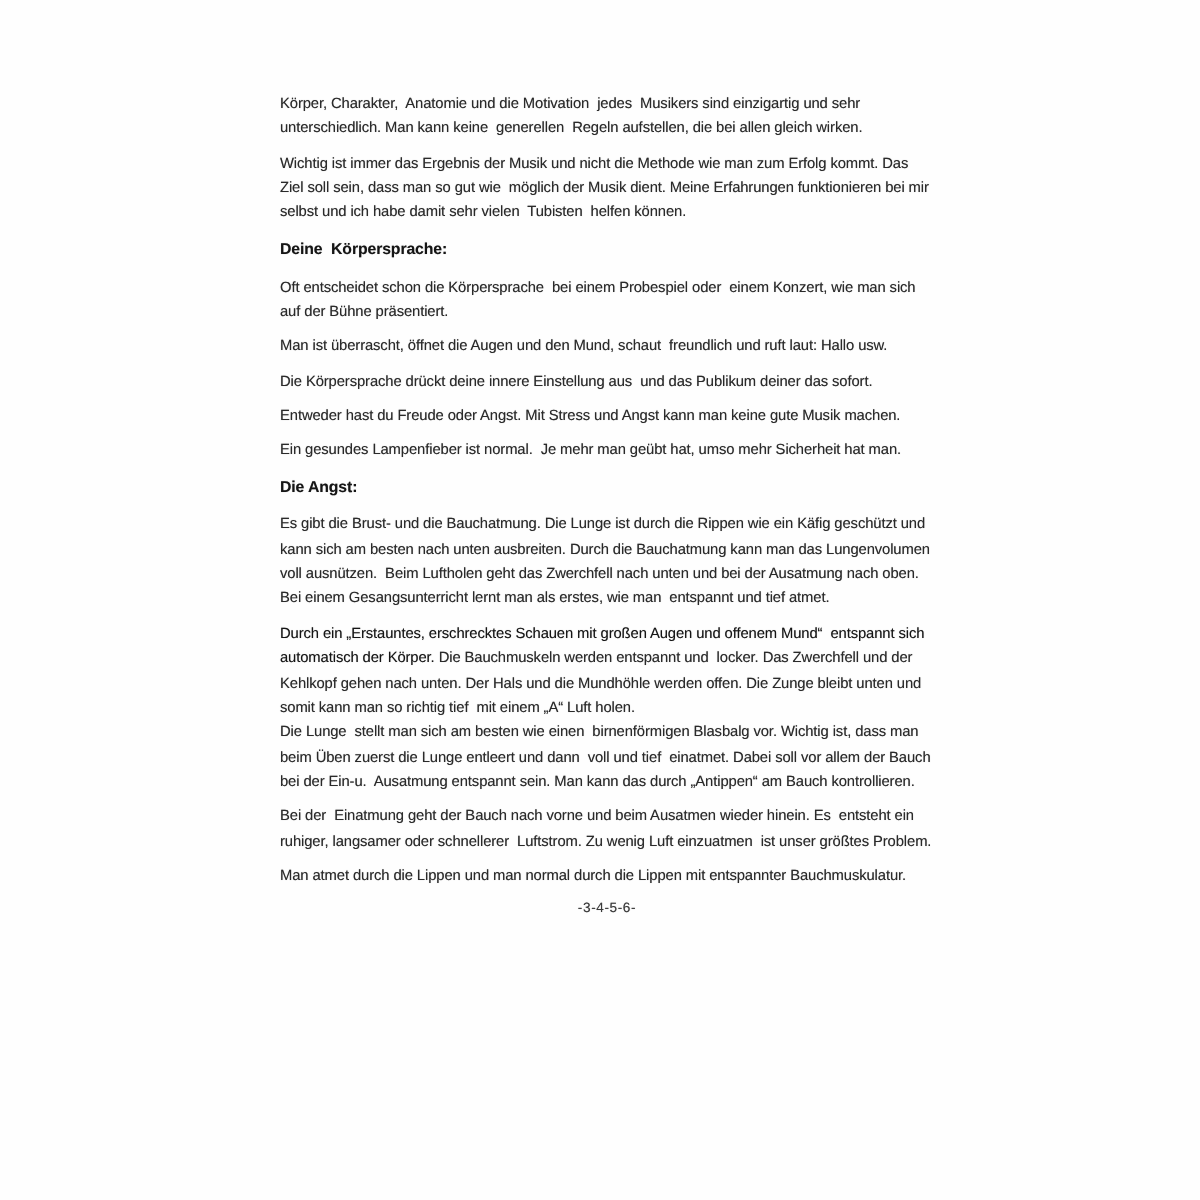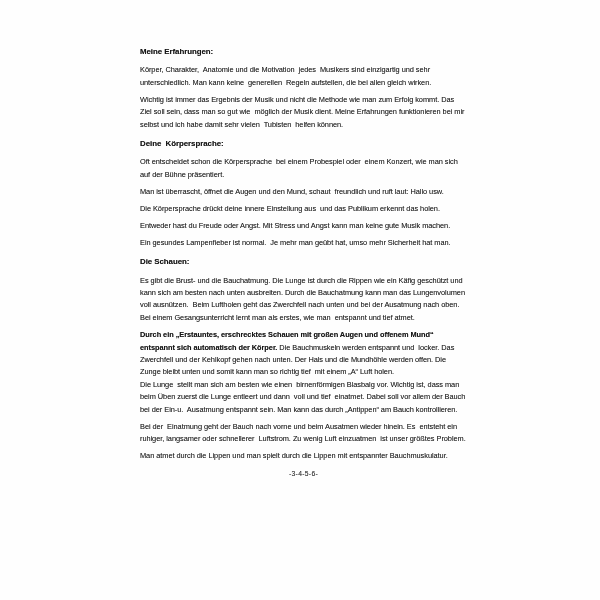--- a/index.html
+++ b/index.html
@@ -39,52 +39,51 @@
     white-space: pre-wrap;
     letter-spacing: -0.05px;
   }
   .content h2.first {
     margin-top: 0;
   }
   .content p.joined {
     margin-bottom: 0;
   }
   .bold-lead {
-    font-weight: bold;
+    font-weight: normal;
     color: #151515;
     margin-top: 36px;
   }
   .footer {
     text-align: center;
     font-size: 6.8px;
     line-height: 12px;
     margin-top: 1px;
     color: #3a3a3a;
     letter-spacing: 0.3px;
   }
 </style>
 </head>
 <body>
 
 <div class="page">
   <div class="content">
 
-    <h2 class="first">Meine Erfahrungen:</h2>
     <p>Körper, Charakter,  Anatomie und die Motivation  jedes  Musikers sind einzigartig und sehr unterschiedlich. Man kann keine  generellen  Regeln aufstellen, die bei allen gleich wirken.</p>
     <p>Wichtig ist immer das Ergebnis der Musik und nicht die Methode wie man zum Erfolg kommt. Das Ziel soll sein, dass man so gut wie  möglich der Musik dient. Meine Erfahrungen funktionieren bei mir selbst und ich habe damit sehr vielen  Tubisten  helfen können.</p>
 
     <h2>Deine  Körpersprache:</h2>
     <p>Oft entscheidet schon die Körpersprache  bei einem Probespiel oder  einem Konzert, wie man sich auf der Bühne präsentiert.</p>
     <p>Man ist überrascht, öffnet die Augen und den Mund, schaut  freundlich und ruft laut: Hallo usw.</p>
-    <p>Die Körpersprache drückt deine innere Einstellung aus  und das Publikum erkennt das holen.</p>
+    <p>Die Körpersprache drückt deine innere Einstellung aus  und das Publikum deiner das sofort.</p>
     <p>Entweder hast du Freude oder Angst. Mit Stress und Angst kann man keine gute Musik machen.</p>
     <p>Ein gesundes Lampenfieber ist normal.  Je mehr man geübt hat, umso mehr Sicherheit hat man.</p>
 
-    <h2>Die Schauen:</h2>
+    <h2>Die Angst:</h2>
     <p>Es gibt die Brust- und die Bauchatmung. Die Lunge ist durch die Rippen wie ein Käfig geschützt und kann sich am besten nach unten ausbreiten. Durch die Bauchatmung kann man das Lungenvolumen voll ausnützen.  Beim Luftholen geht das Zwerchfell nach unten und bei der Ausatmung nach oben. Bei einem Gesangsunterricht lernt man als erstes, wie man  entspannt und tief atmet.</p>
     <p class="joined"><span class="bold-lead">Durch ein „Erstauntes, erschrecktes Schauen mit großen Augen und offenem Mund“  entspannt sich automatisch der Körper.</span><span> Die Bauchmuskeln werden entspannt und  locker. Das Zwerchfell und der Kehlkopf gehen nach unten. Der Hals und die Mundhöhle werden offen. Die Zunge bleibt unten und somit kann man so richtig tief  mit einem „A“ Luft holen.</span></p>
     <p>Die Lunge  stellt man sich am besten wie einen  birnenförmigen Blasbalg vor. Wichtig ist, dass man beim Üben zuerst die Lunge entleert und dann  voll und tief  einatmet. Dabei soll vor allem der Bauch bei der Ein-u.  Ausatmung entspannt sein. Man kann das durch „Antippen“ am Bauch kontrollieren.</p>
     <p>Bei der  Einatmung geht der Bauch nach vorne und beim Ausatmen wieder hinein. Es  entsteht ein ruhiger, langsamer oder schnellerer  Luftstrom. Zu wenig Luft einzuatmen  ist unser größtes Problem.</p>
-    <p>Man atmet durch die Lippen und man spielt durch die Lippen mit entspannter Bauchmuskulatur.</p>
+    <p>Man atmet durch die Lippen und man normal durch die Lippen mit entspannter Bauchmuskulatur.</p>
 
     <div class="footer">-3-4-5-6-</div>
   </div>
 </div>
 
 </body></html>

